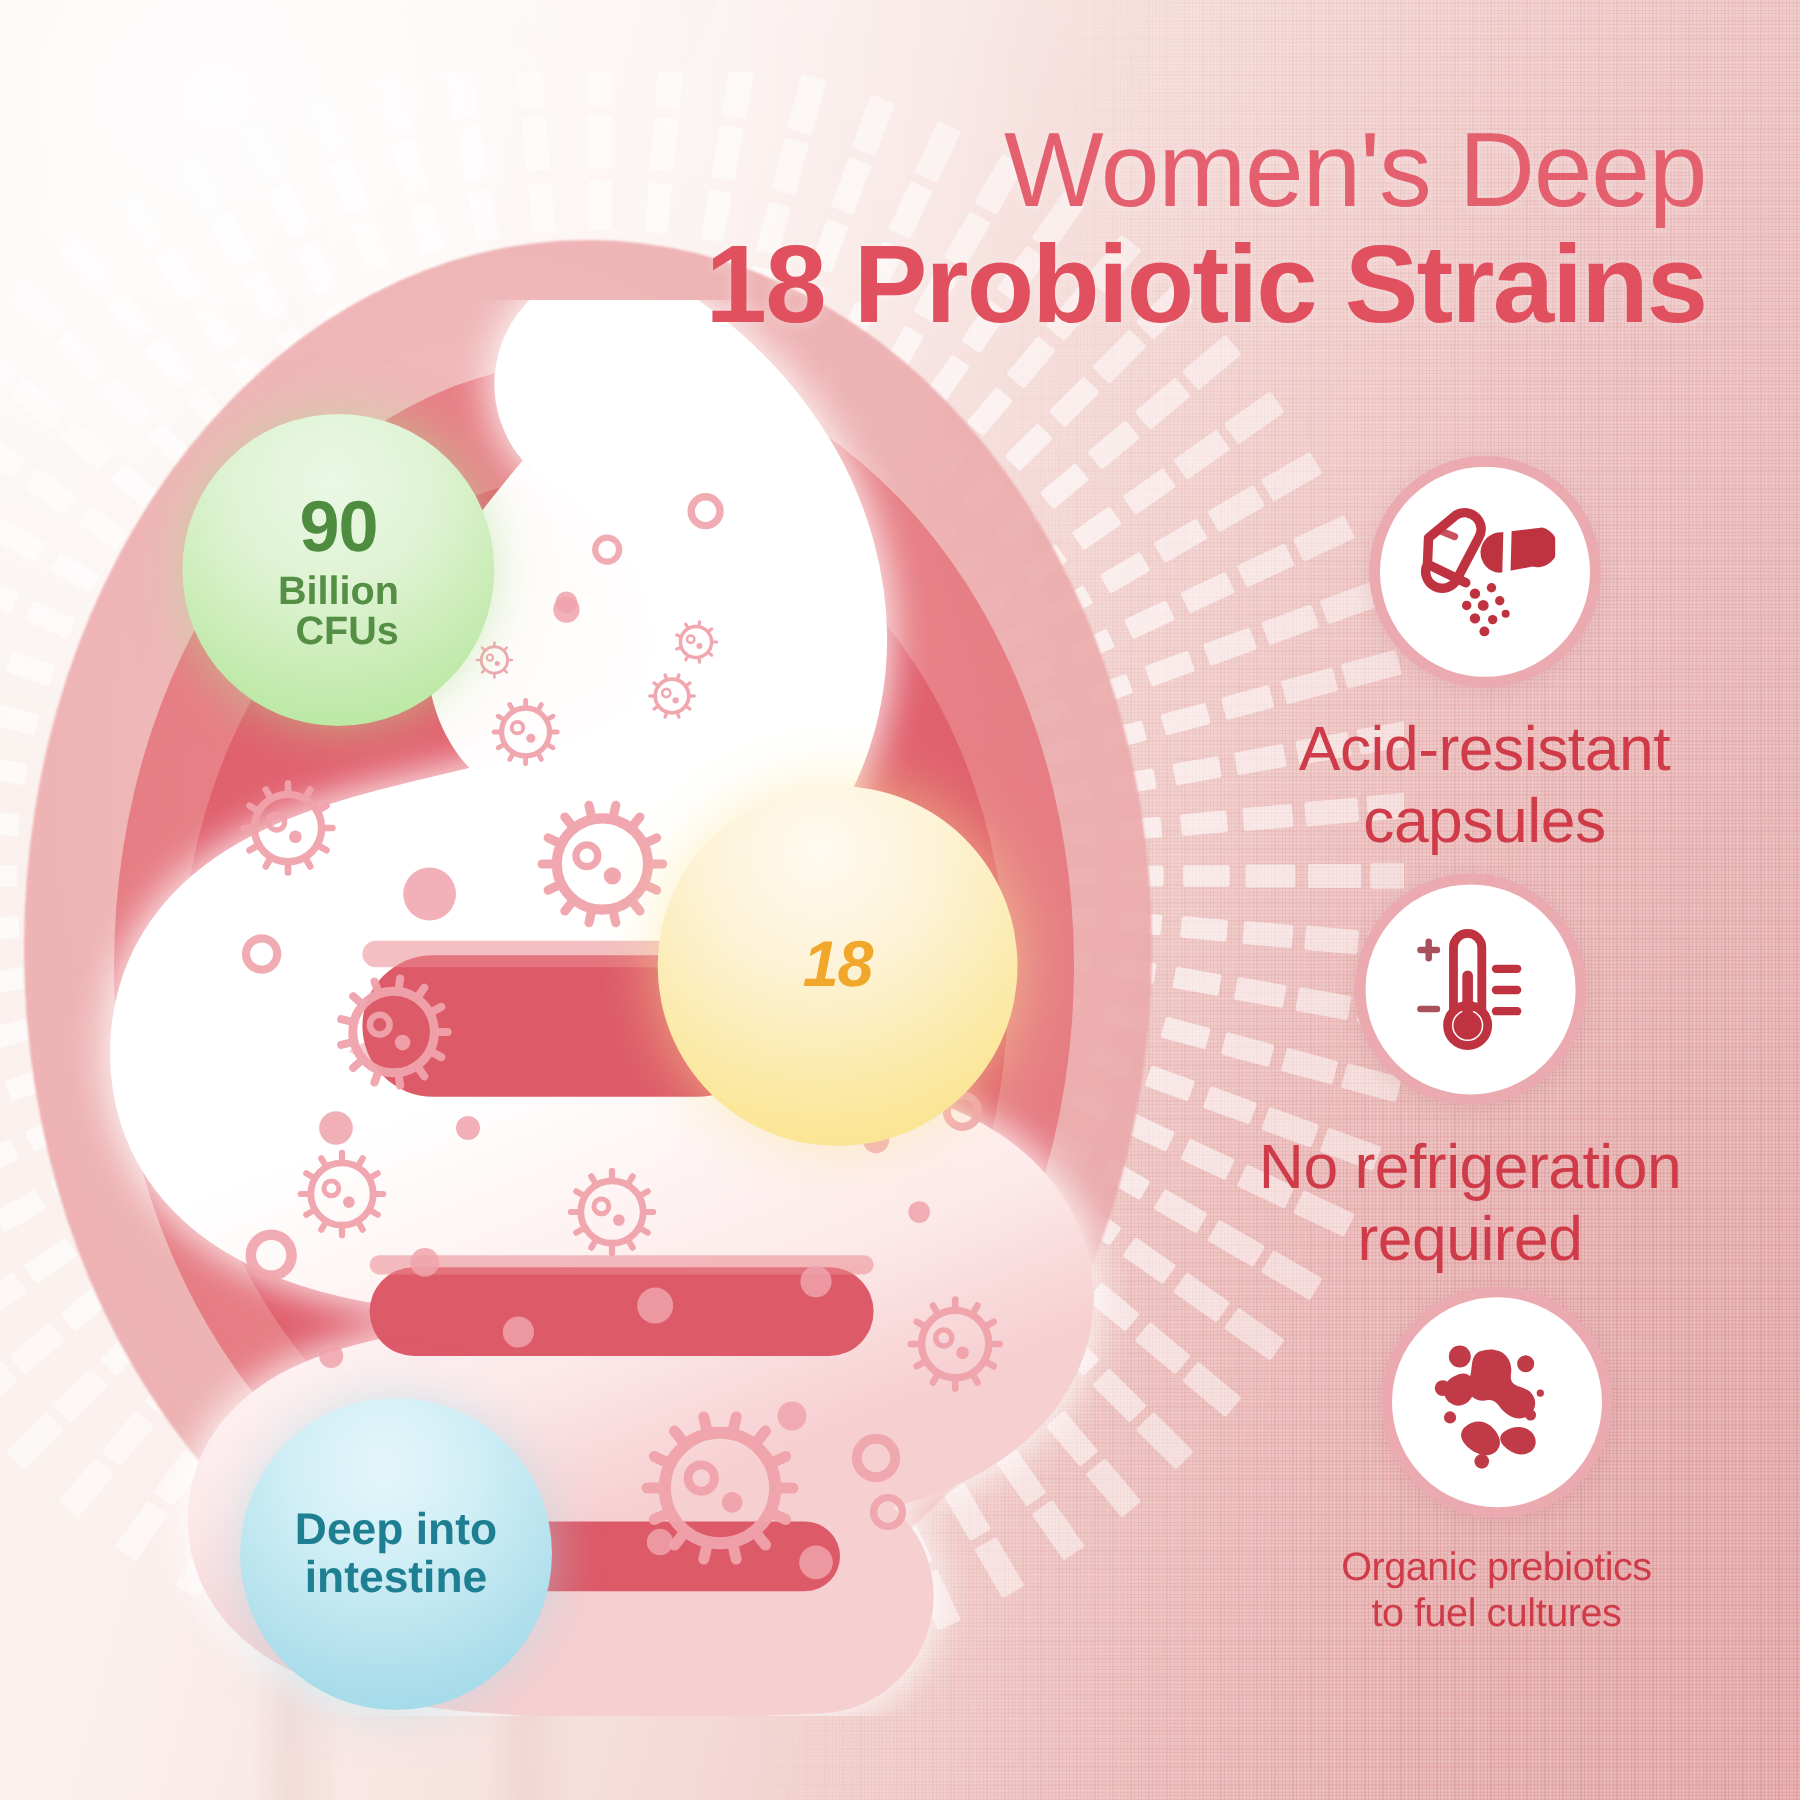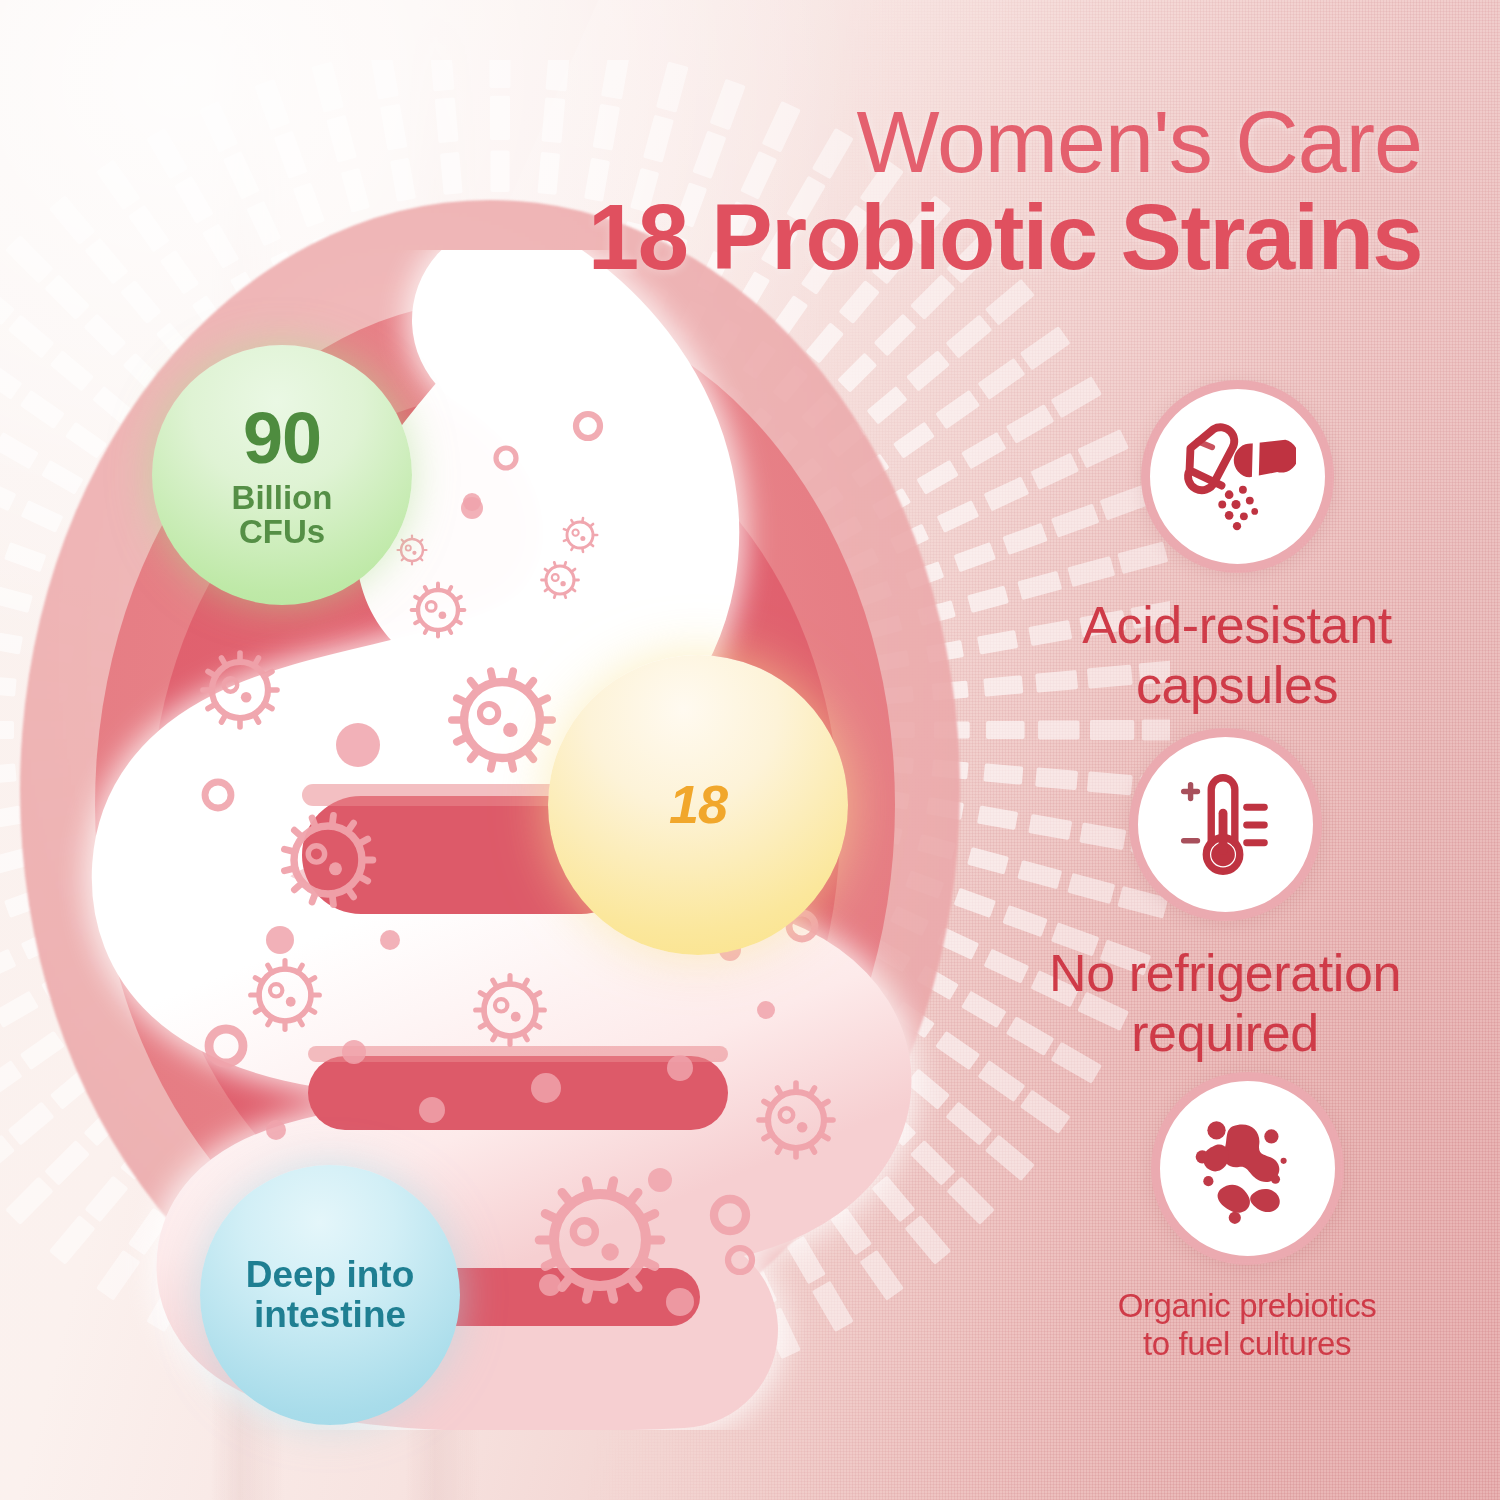--- a/index.html
+++ b/index.html
@@ -55,22 +55,22 @@
 
   
   .badge{position:absolute;border-radius:50%;display:flex;flex-direction:column;
     align-items:center;justify-content:center;text-align:center;line-height:1.02;}
   .badge .big{font-weight:bold;letter-spacing:-1px;}
   .badge .sub{font-weight:bold;}
 
   #badge-cfu{left:152px;top:345px;width:260px;height:260px;
     background:radial-gradient(circle at 48% 22%, #eaf8e4 0%, #dff3d4 35%, #bfe9a8 78%, #b3e59a 100%);
     box-shadow:0 0 42px rgba(175,225,150,.55);}
-  #badge-cfu .big{font-size:72px;color:#4e8c3f;text-align:right;}
-  #badge-cfu .sub{font-size:33px;color:#558f46;margin-top:6px;}
+  #badge-cfu .big{font-size:60px;color:#4e8c3f;text-align:right;}
+  #badge-cfu .sub{font-size:33px;color:#558f46;margin-top:6px;text-align:right;}
 
   #badge-strains{left:548px;top:655px;width:300px;height:300px;
     background:radial-gradient(circle at 45% 18%, #fffaf0 0%, #fdf3d8 32%, #fbe79c 75%, #fae184 100%);
     box-shadow:0 0 52px rgba(250,228,150,.6);}
   #badge-strains .big{font-size:54px;color:#f1a72c;font-style:italic;}
   #badge-strains .sub{font-size:37px;color:#eba432;margin-top:4px;}
 
   #badge-deep{left:200px;top:1165px;width:260px;height:260px;
     background:radial-gradient(circle at 46% 22%, #e4f6fa 0%, #d2eff6 30%, #a8dcea 78%, #9ed7e7 100%);
     box-shadow:0 0 42px rgba(170,220,235,.55);}
@@ -884,21 +884,21 @@
   </div>
 
   <div class="badge" id="badge-deep">
     <div class="sub">
       <div>Deep into</div>
       <div>intestine</div>
     </div>
   </div>
 
   <div id="headline">
-    <div id="title-1">Women's Care</div>
+    <div id="title-1">Women's Deep</div>
     <div id="title-2">18 Probiotic Strains</div>
   </div>
 
   <div class="feature" id="feature-0">
     <div class="fcircle">
       <svg width="118" height="118" viewBox="0 0 120 120">
         <g stroke="#bf3341" fill="none" stroke-width="8" stroke-linecap="round" stroke-linejoin="round">
           <path d="M14 28 L40 12 A14 14 0 0 1 56 34 L33 66 A14 14 0 0 1 10 50 Z" transform="rotate(-8 33 39)"></path>
           <path d="M13 52 L40 70" transform="rotate(-8 33 39)"></path>
           <path d="M22 22 L36 30" stroke-width="6" opacity=".85" transform="rotate(-8 33 39)"></path>

